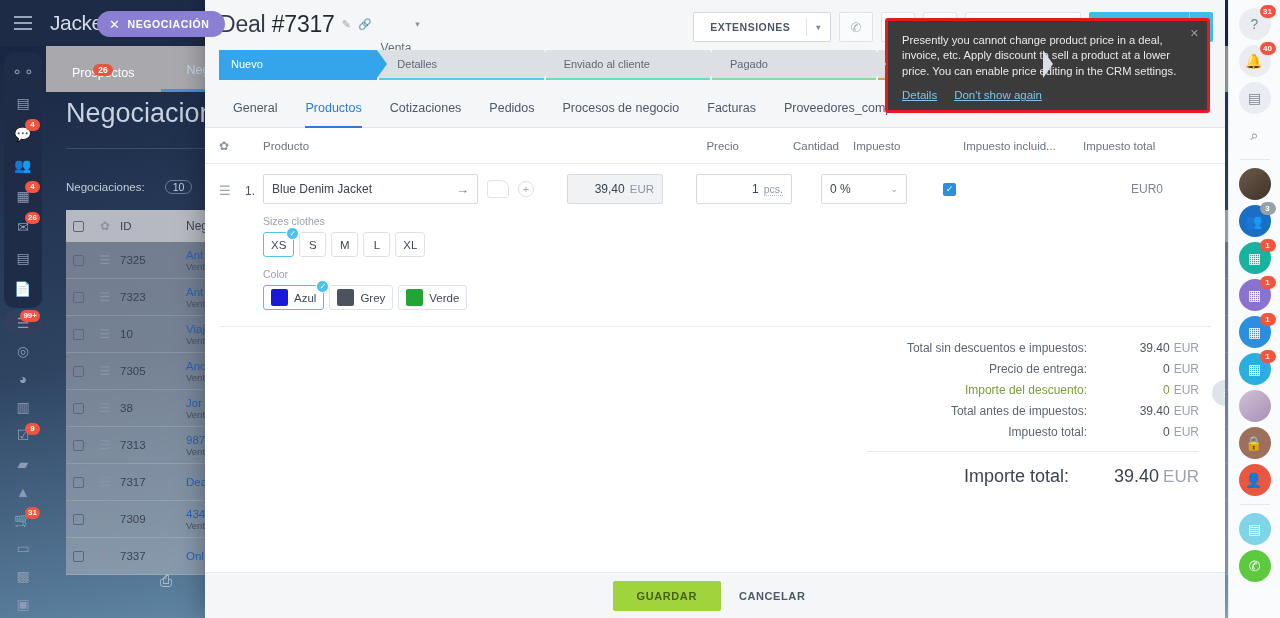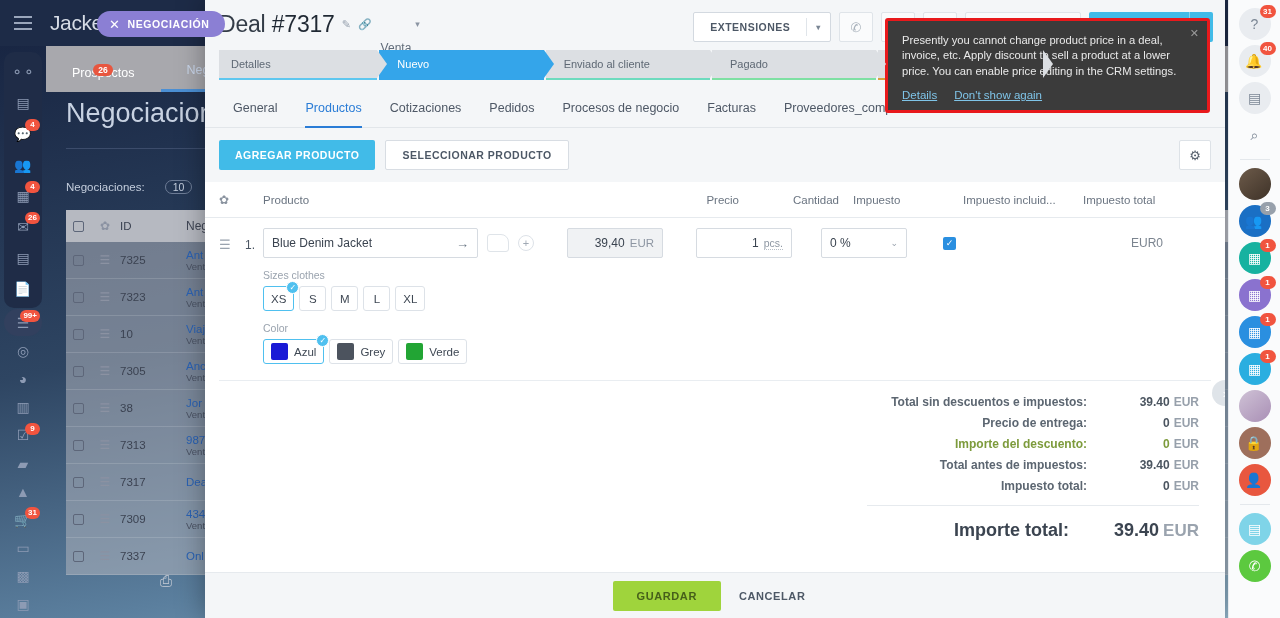--- a/index.html
+++ b/index.html
@@ -210,21 +210,21 @@
     border:1.5px solid #fff;
   }
   .sw { width:17px; height:17px; border-radius:2px; }
   .nextbtn {
     position:absolute; right:-13px; top:252px; width:26px; height:26px; border-radius:50%;
     background:#dfe4e9; color:#fff; display:flex; align-items:center; justify-content:center; font-size:13px;
   }
   .row-div { height:1px; background:#e9edf1; margin:16px 14px 0 14px; }
 
   
-  .totals { padding:14px 26px 0 0;font-weight:bold; }
+  .totals { padding:14px 26px 0 0; }
   .trow { display:flex; justify-content:flex-end; align-items:baseline; margin-bottom:7px; }
   .t-l { font-size:12px; color:#5c6671; text-align:right; }
   .t-l.green { color:#7d9b3c; }
   .t-v { width:112px; text-align:right; font-size:12px; color:#4b5560; }
   .t-v .cur { color:#97a0ab; margin-left:4px;}
   .t-v.green { color:#7d9b3c; }
   .tot-div { height:1px; background:#e6eaee; margin:12px 0 0 auto; width:332px; }
   .grand { display:flex; justify-content:flex-end; align-items:baseline; margin-top:14px;}
   .g-l { font-size:18px; color:#3b4450; }
   .g-v { width:130px; text-align:right; font-size:18px; color:#3b4450; }
@@ -473,27 +473,27 @@
         </div>
         <div class="btn-cot">
           <span class="lbl">COTIZACIÓN</span>
           <span class="sep"></span>
           <span class="car">▾</span>
         </div>
       </div>
     </div>
 
     <div class="stages" id="stages">
+        <div class="stage on">
+          <span class="txt">Nuevo</span>
+          <span class="under" style="background:#34a5ea"></span>
+        </div>
         <div class="stage">
           <span class="txt">Detalles</span>
           <span class="under" style="background:#5ec7ef"></span>
-        </div>
-        <div class="stage on">
-          <span class="txt">Nuevo</span>
-          <span class="under" style="background:#34a5ea"></span>
         </div>
         <div class="stage">
           <span class="txt">Enviado al cliente</span>
           <span class="under" style="background:#6ddbbe"></span>
         </div>
         <div class="stage">
           <span class="txt">Pagado</span>
           <span class="under" style="background:#7ee0a3"></span>
         </div>
         <div class="stage">
@@ -511,27 +511,20 @@
         <div class="mtab on">Productos</div>
         <div class="mtab">Cotizaciones</div>
         <div class="mtab">Pedidos</div>
         <div class="mtab">Procesos de negocio</div>
         <div class="mtab">Facturas</div>
         <div class="mtab">Proveedores_compras</div>
         <div class="mtab mas">Más</div>
       </div>
 
     <div class="m-body">
-      <div class="tool-row">
-        <div class="b-add">AGREGAR PRODUCTO</div>
-        <div class="b-sel">SELECCIONAR PRODUCTO</div>
-        <div class="b-gear">
-            <span>⚙</span>
-          </div>
-      </div>
 
       <div class="tbl-wrap">
         <div class="tbl-hdr">
           <div class="th c-gear">✿</div>
           <div class="th c-prod">Producto</div>
           <div class="th c-price">Precio</div>
           <div class="th c-qty">Cantidad</div>
           <div class="th c-tax">Impuesto</div>
           <div class="th c-inc">Impuesto incluid...</div>
           <div class="th c-ttl">Impuesto total</div>

